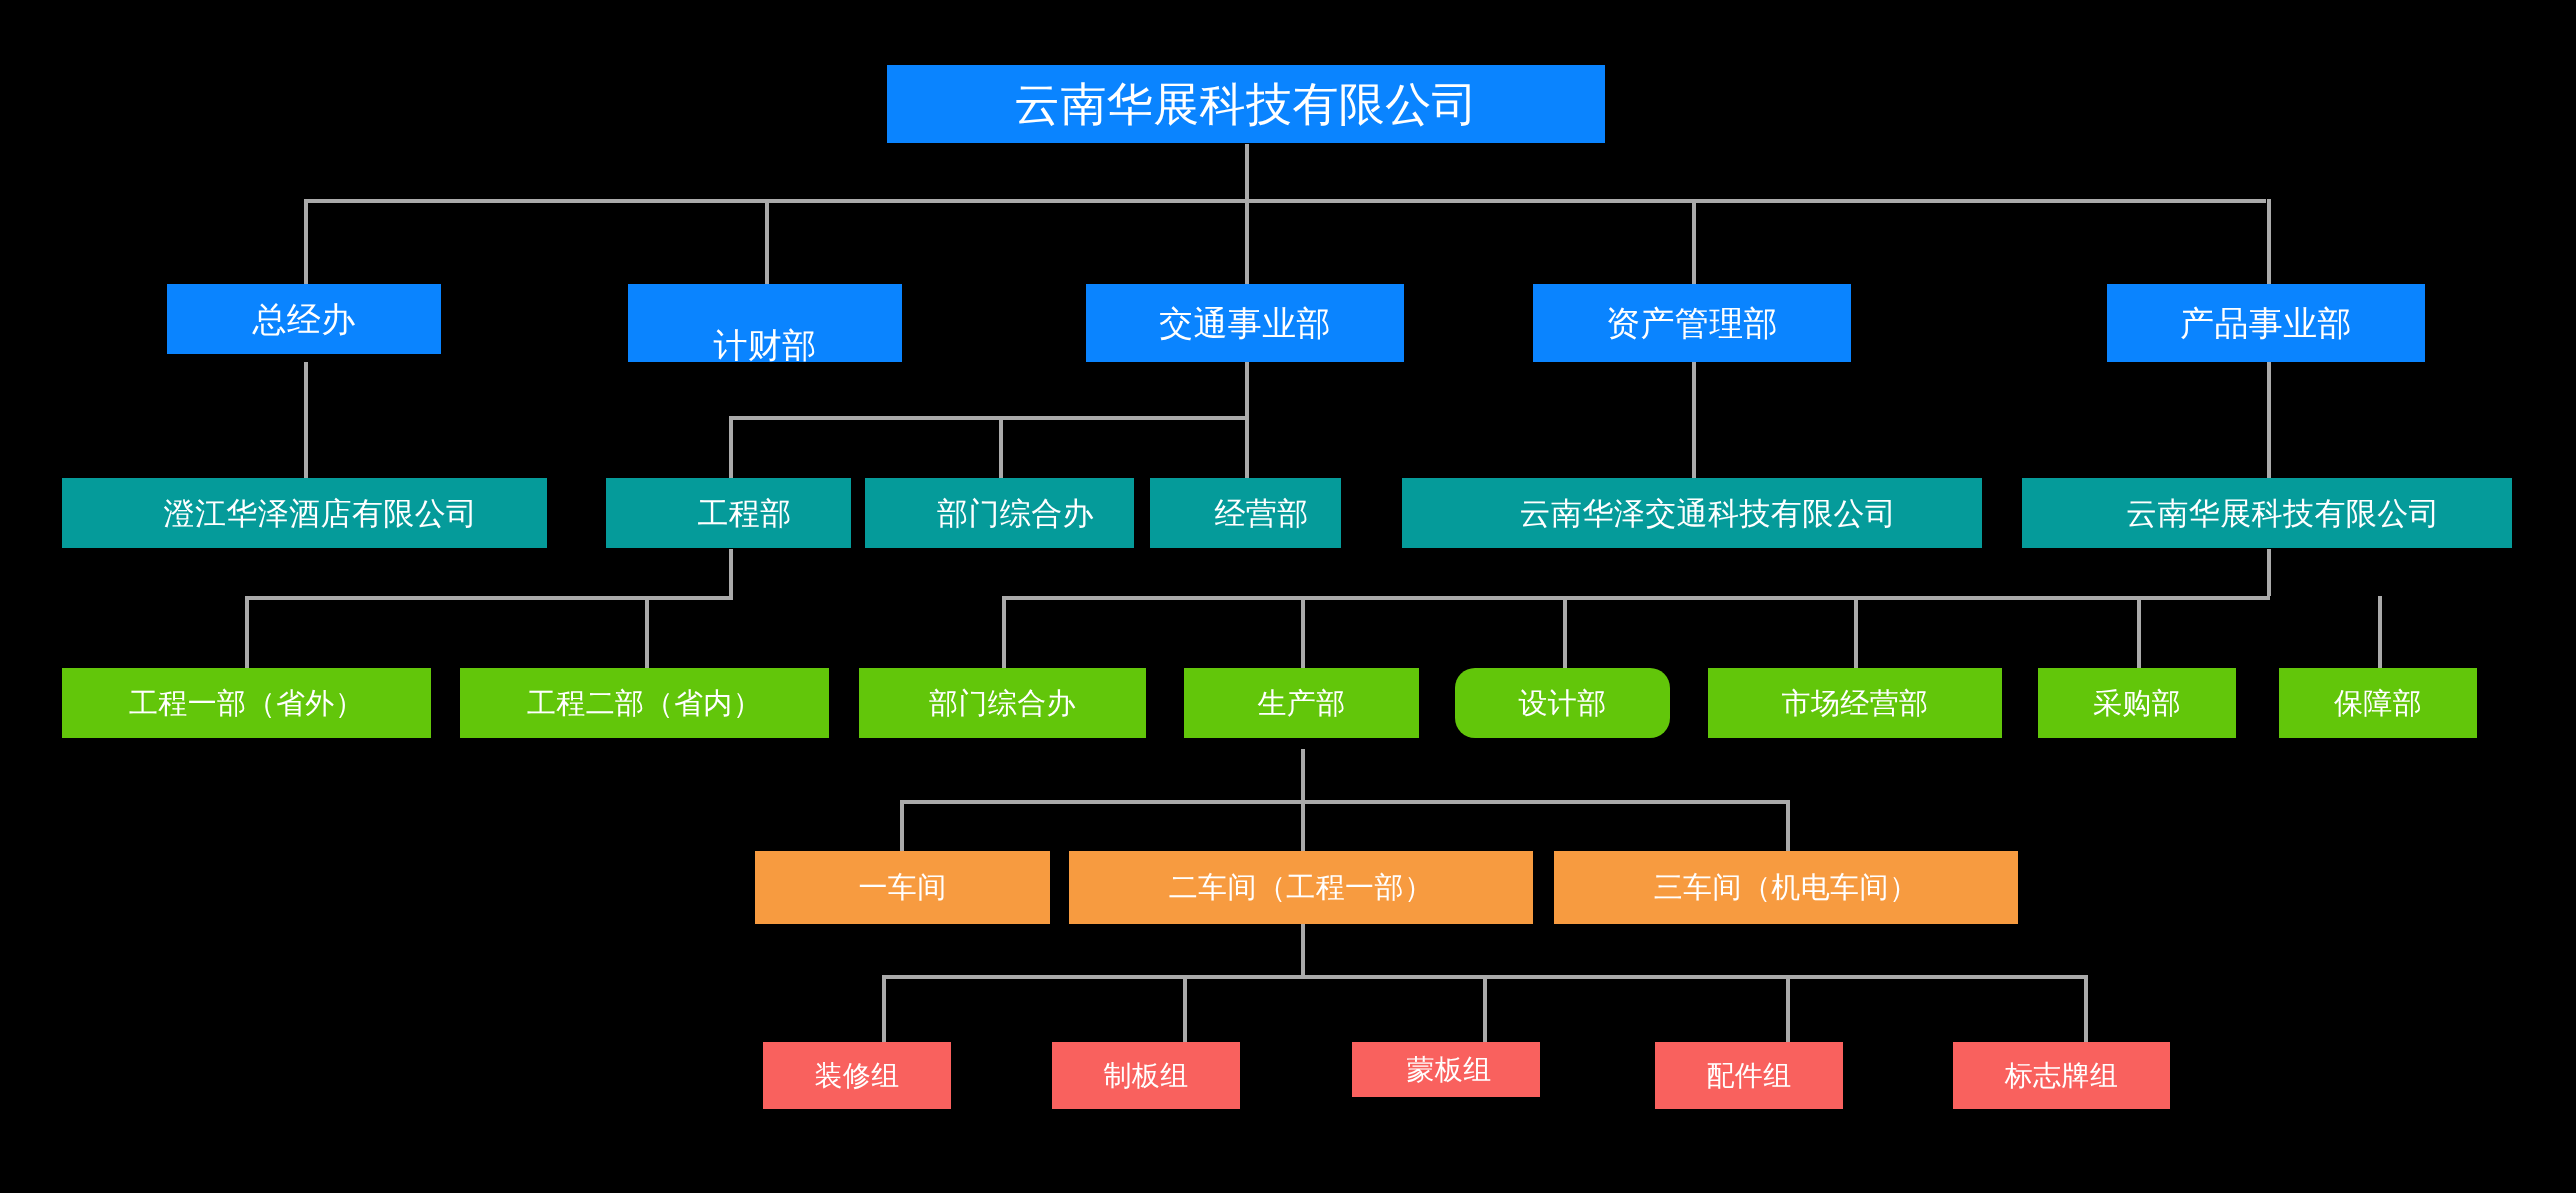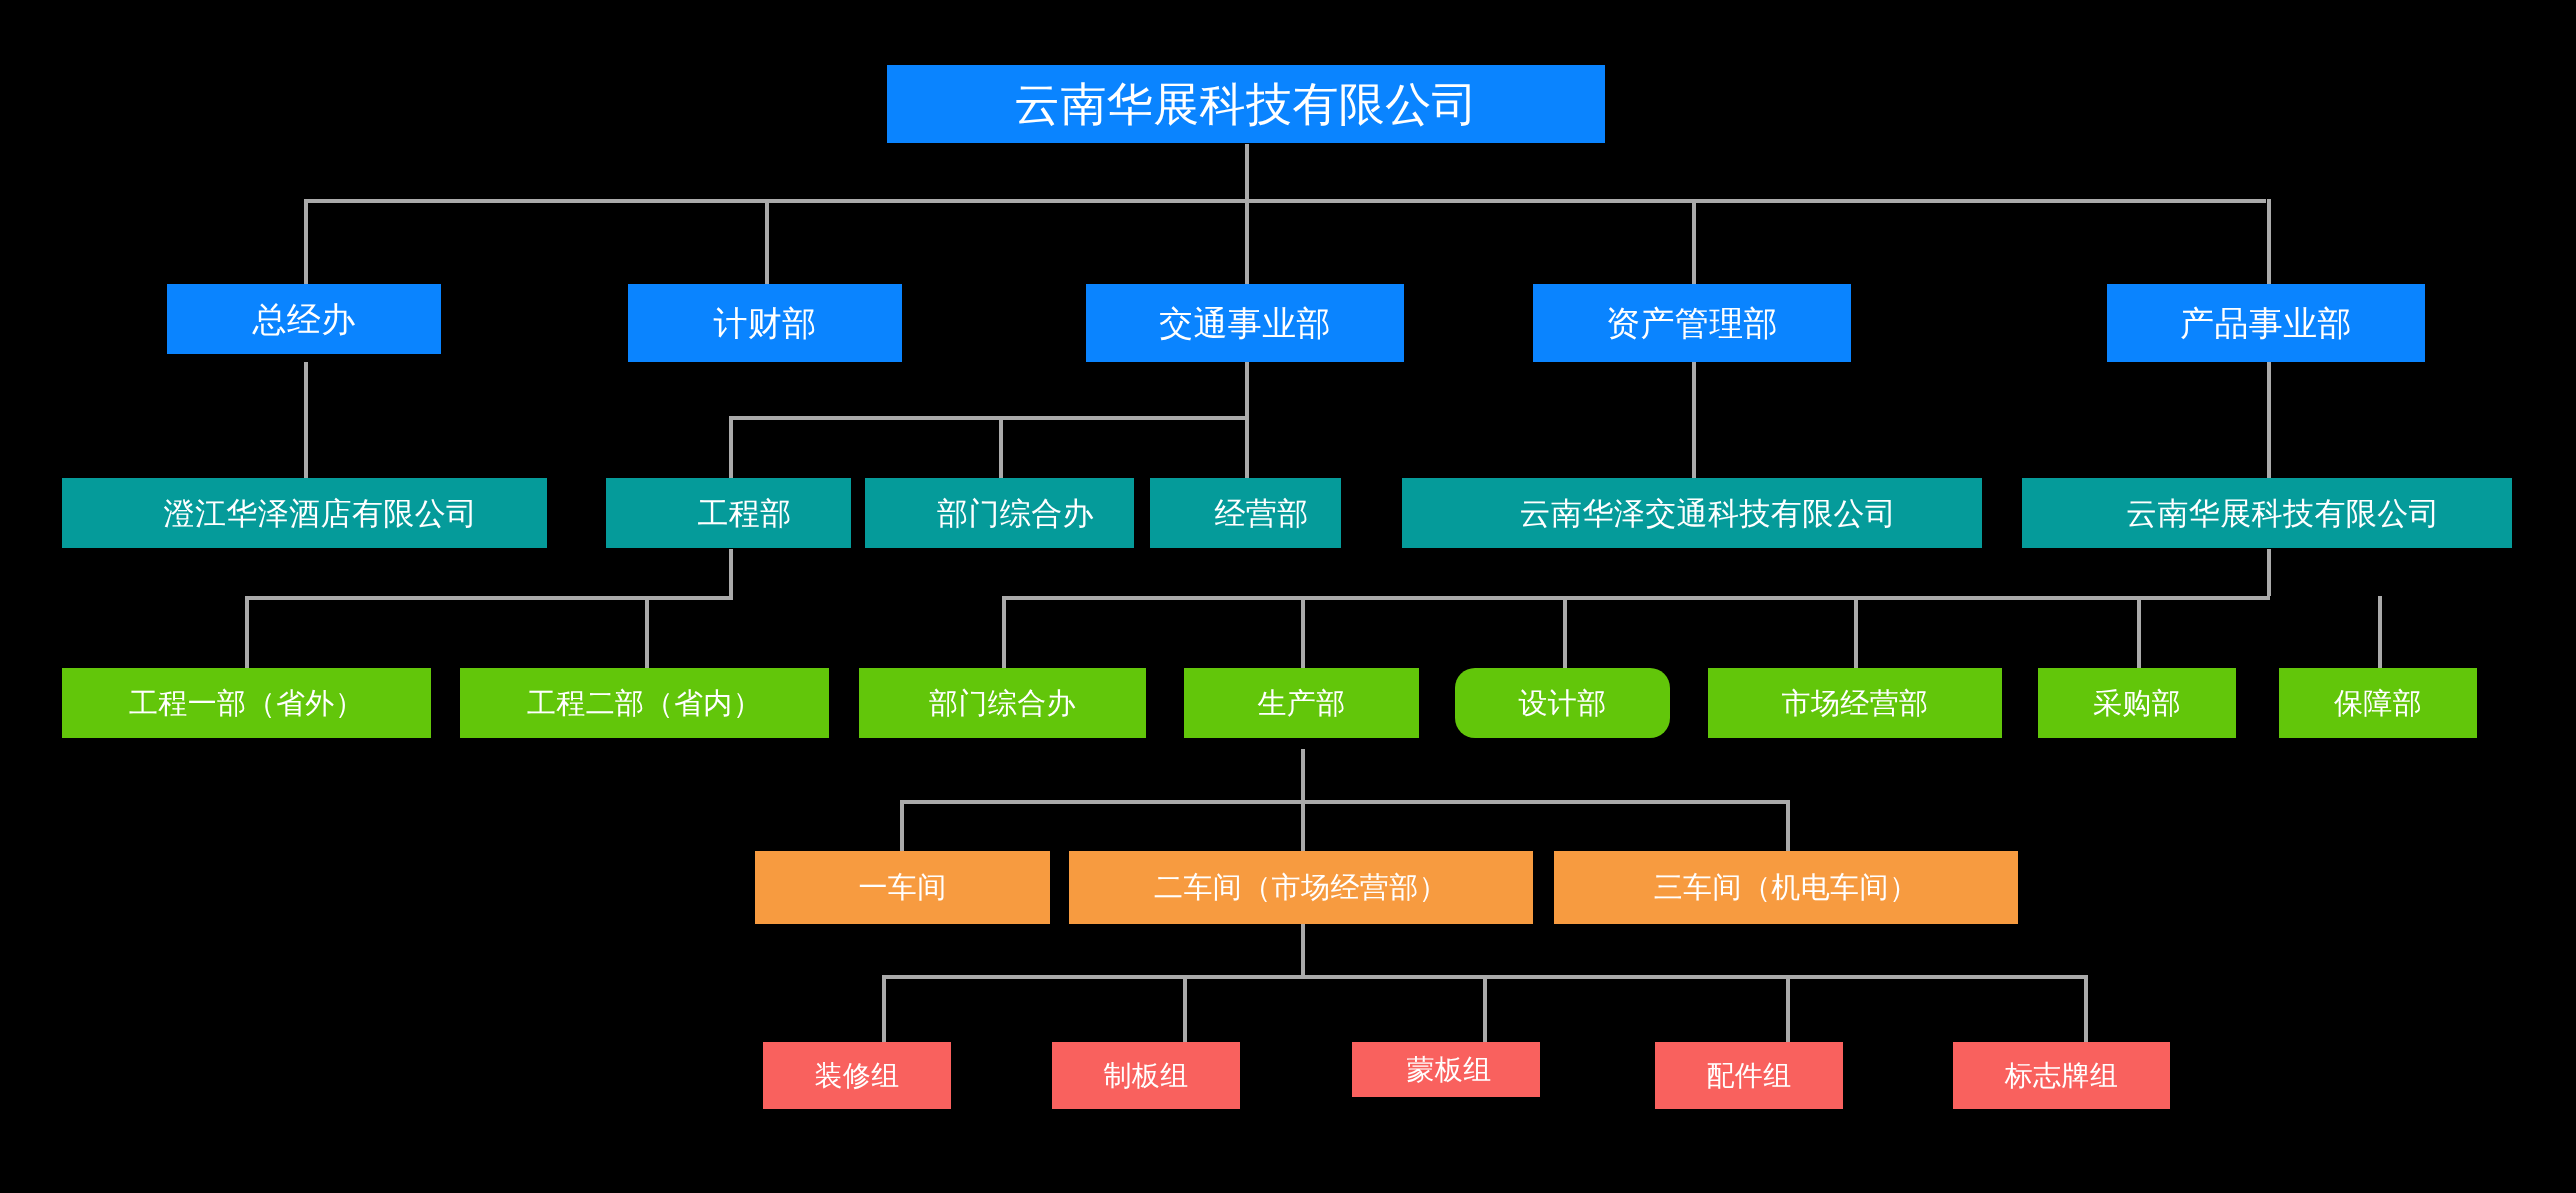--- a/index.html
+++ b/index.html
@@ -103,21 +103,21 @@
   <div class="conn conn-v" style="left:1786px; top:975px; height:67px;"></div>
   <div class="conn conn-v" style="left:2084px; top:975px; height:67px;"></div>
 
   <div class="node lvl-root" style="left:887px; top:65px; width:718px; height:78px;">
     <span class="node-label">云南华展科技有限公司</span>
   </div>
 
   <div class="node lvl-dept" style="left:167px; top:284px; width:274px; height:70px;">
     <span class="node-label">总经办</span>
   </div>
-  <div class="node lvl-dept" style="left:628px; top:284px; width:274px; height:78px;">
+  <div class="node lvl-dept" style="left:628px; top:284px; width:274px; height:78px;align-items:flex-end;">
     <span class="node-label">计财部</span>
   </div>
   <div class="node lvl-dept" style="left:1086px; top:284px; width:318px; height:78px;">
     <span class="node-label">交通事业部</span>
   </div>
   <div class="node lvl-dept" style="left:1533px; top:284px; width:318px; height:78px;">
     <span class="node-label">资产管理部</span>
   </div>
   <div class="node lvl-dept" style="left:2107px; top:284px; width:318px; height:78px;">
     <span class="node-label">产品事业部</span>
@@ -164,21 +164,21 @@
     <span class="node-label">采购部</span>
   </div>
   <div class="node lvl-team" style="left:2279px; top:668px; width:198px; height:70px;">
     <span class="node-label">保障部</span>
   </div>
 
   <div class="node lvl-shop" style="left:755px; top:851px; width:295px; height:73px;">
     <span class="node-label">一车间</span>
   </div>
   <div class="node lvl-shop" style="left:1069px; top:851px; width:464px; height:73px;">
-    <span class="node-label">二车间（市场经营部）</span>
+    <span class="node-label">二车间（工程一部）</span>
   </div>
   <div class="node lvl-shop" style="left:1554px; top:851px; width:464px; height:73px;">
     <span class="node-label">三车间（机电车间）</span>
   </div>
 
   <div class="node lvl-group" style="left:755px; top:1042px; width:188px; height:67px;margin-left:8px;">
     <span class="node-label">装修组</span>
   </div>
   <div class="node lvl-group" style="left:1052px; top:1042px; width:188px; height:67px;">
     <span class="node-label">制板组</span>

